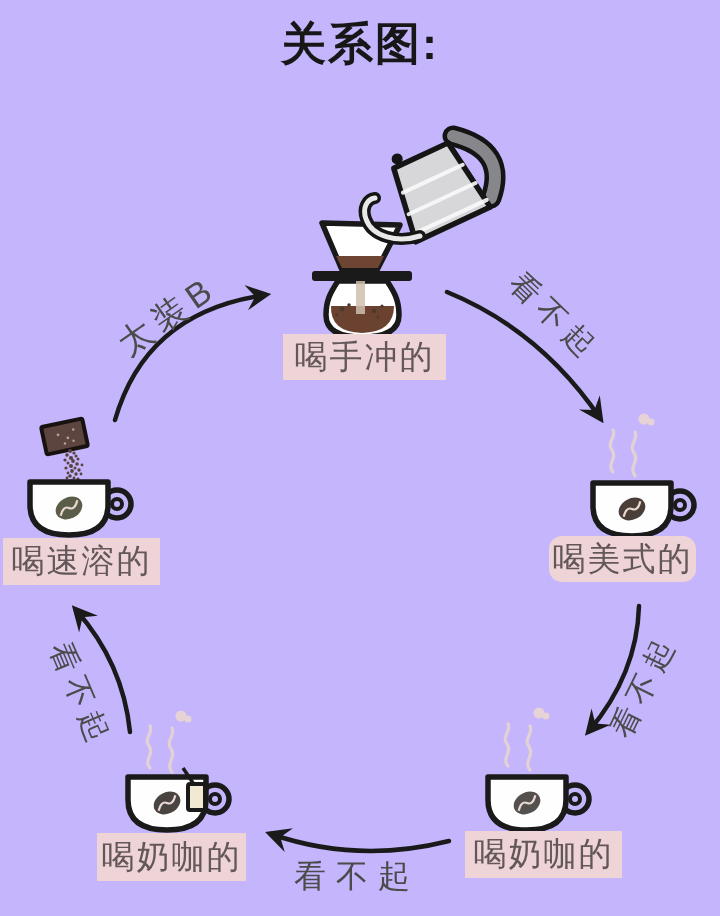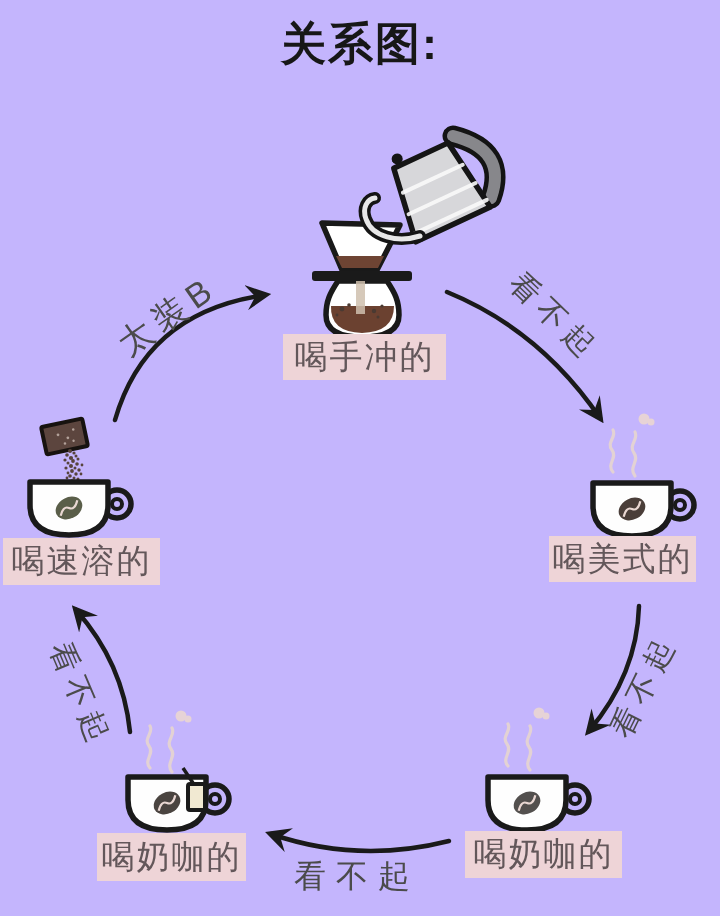--- a/index.html
+++ b/index.html
@@ -12,21 +12,21 @@
   .tag{position:absolute;background:#eed4d7;color:#63575a;display:flex;align-items:center;
        justify-content:center;font-size:33px;letter-spacing:2px;white-space:nowrap;}
   .edge-label{position:absolute;color:#4b4b4b;font-size:30px;letter-spacing:7px;
        white-space:nowrap;transform-origin:center;}
   .el-top-right{left:554px;top:317px;transform:translate(-50%,-50%) rotate(44deg);}
   .el-right{left:644px;top:686px;transform:translate(-50%,-50%) rotate(-64deg);}
   .el-bottom{left:357px;top:877px;transform:translate(-50%,-50%);font-size:32px;letter-spacing:10px;}
   .el-left{left:80px;top:695px;transform:translate(-50%,-50%) rotate(67deg);}
   .el-top-left{left:168px;top:316px;transform:translate(-50%,-50%) rotate(-35deg);font-size:34px;}
   .t-pourover{left:283px;top:334px;width:163px;height:46px;text-align:right;}
-  .t-americano{left:549px;top:536px;width:147px;height:46px;}
+  .t-americano{left:549px;top:536px;width:147px;height:46px;border-radius:13px;}
   .t-milk{left:465px;top:831px;width:157px;height:47px;}
   .t-dripbag{left:97px;top:833px;width:149px;height:48px;}
   .t-instant{left:3px;top:538px;width:157px;height:47px;}
 </style>
 </head>
 <body>
 
 <div class="stage">
 
   <h1 class="title">关系图:</h1>

